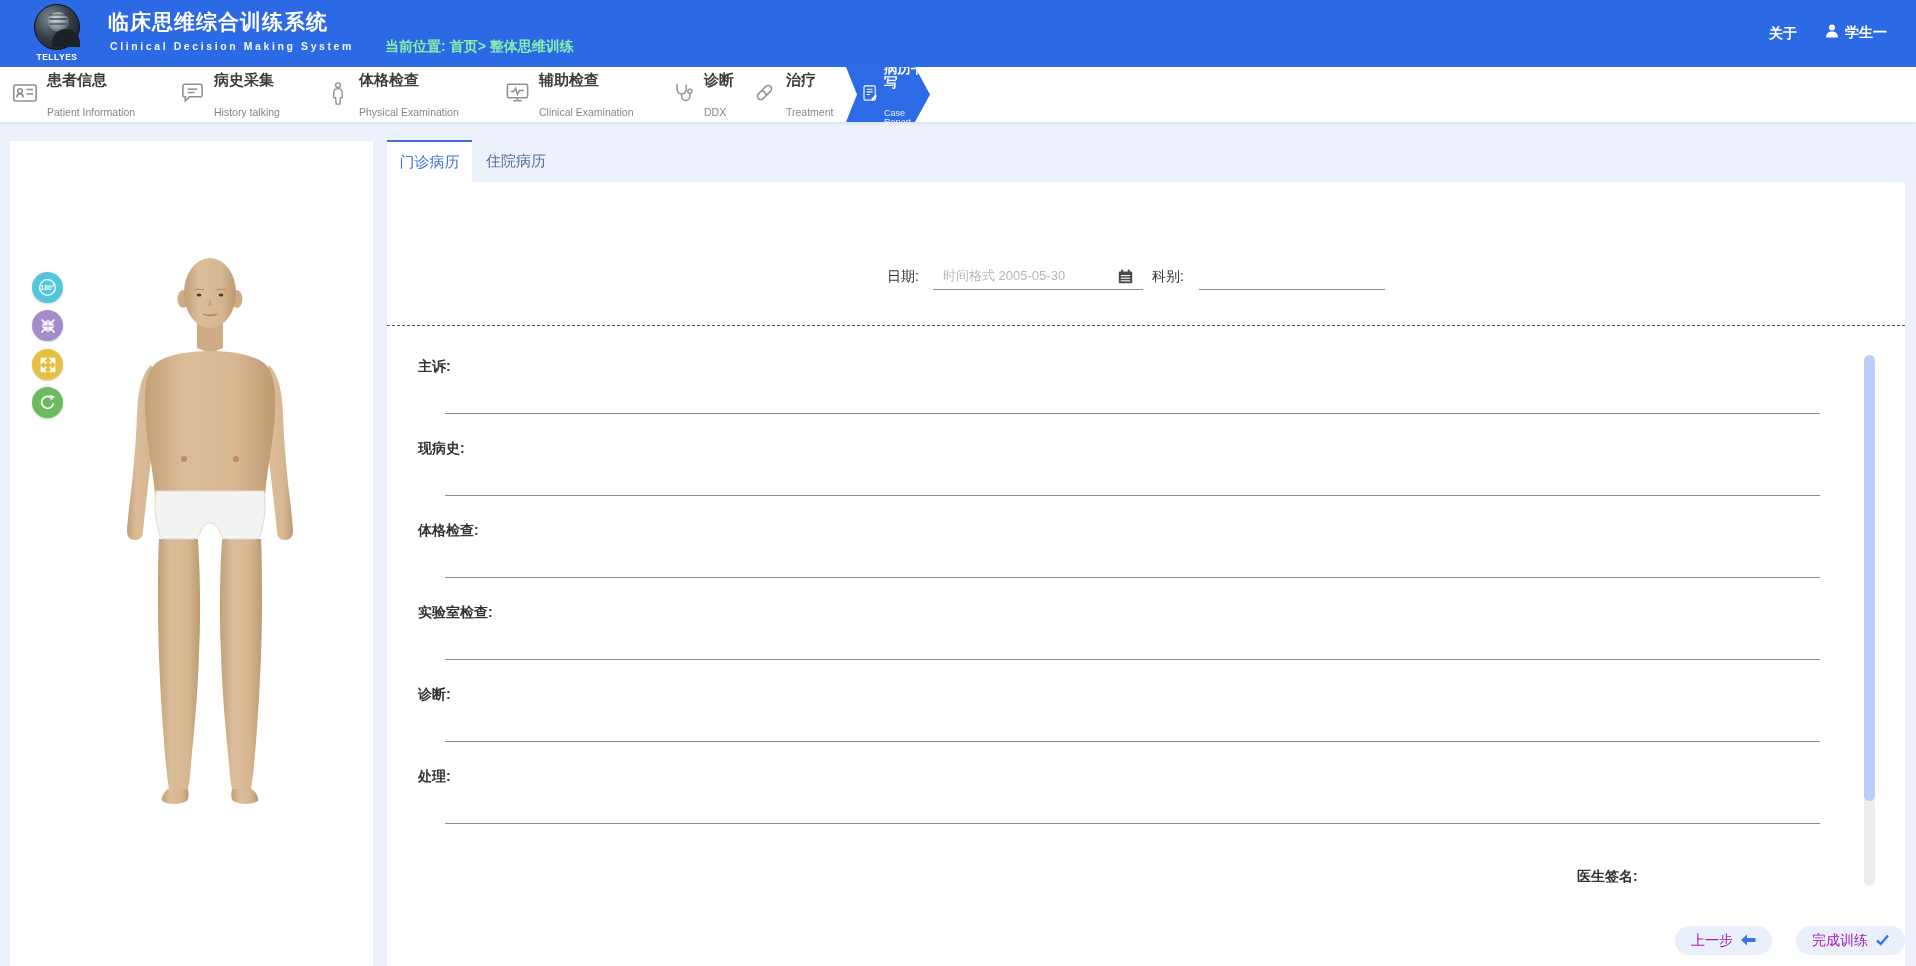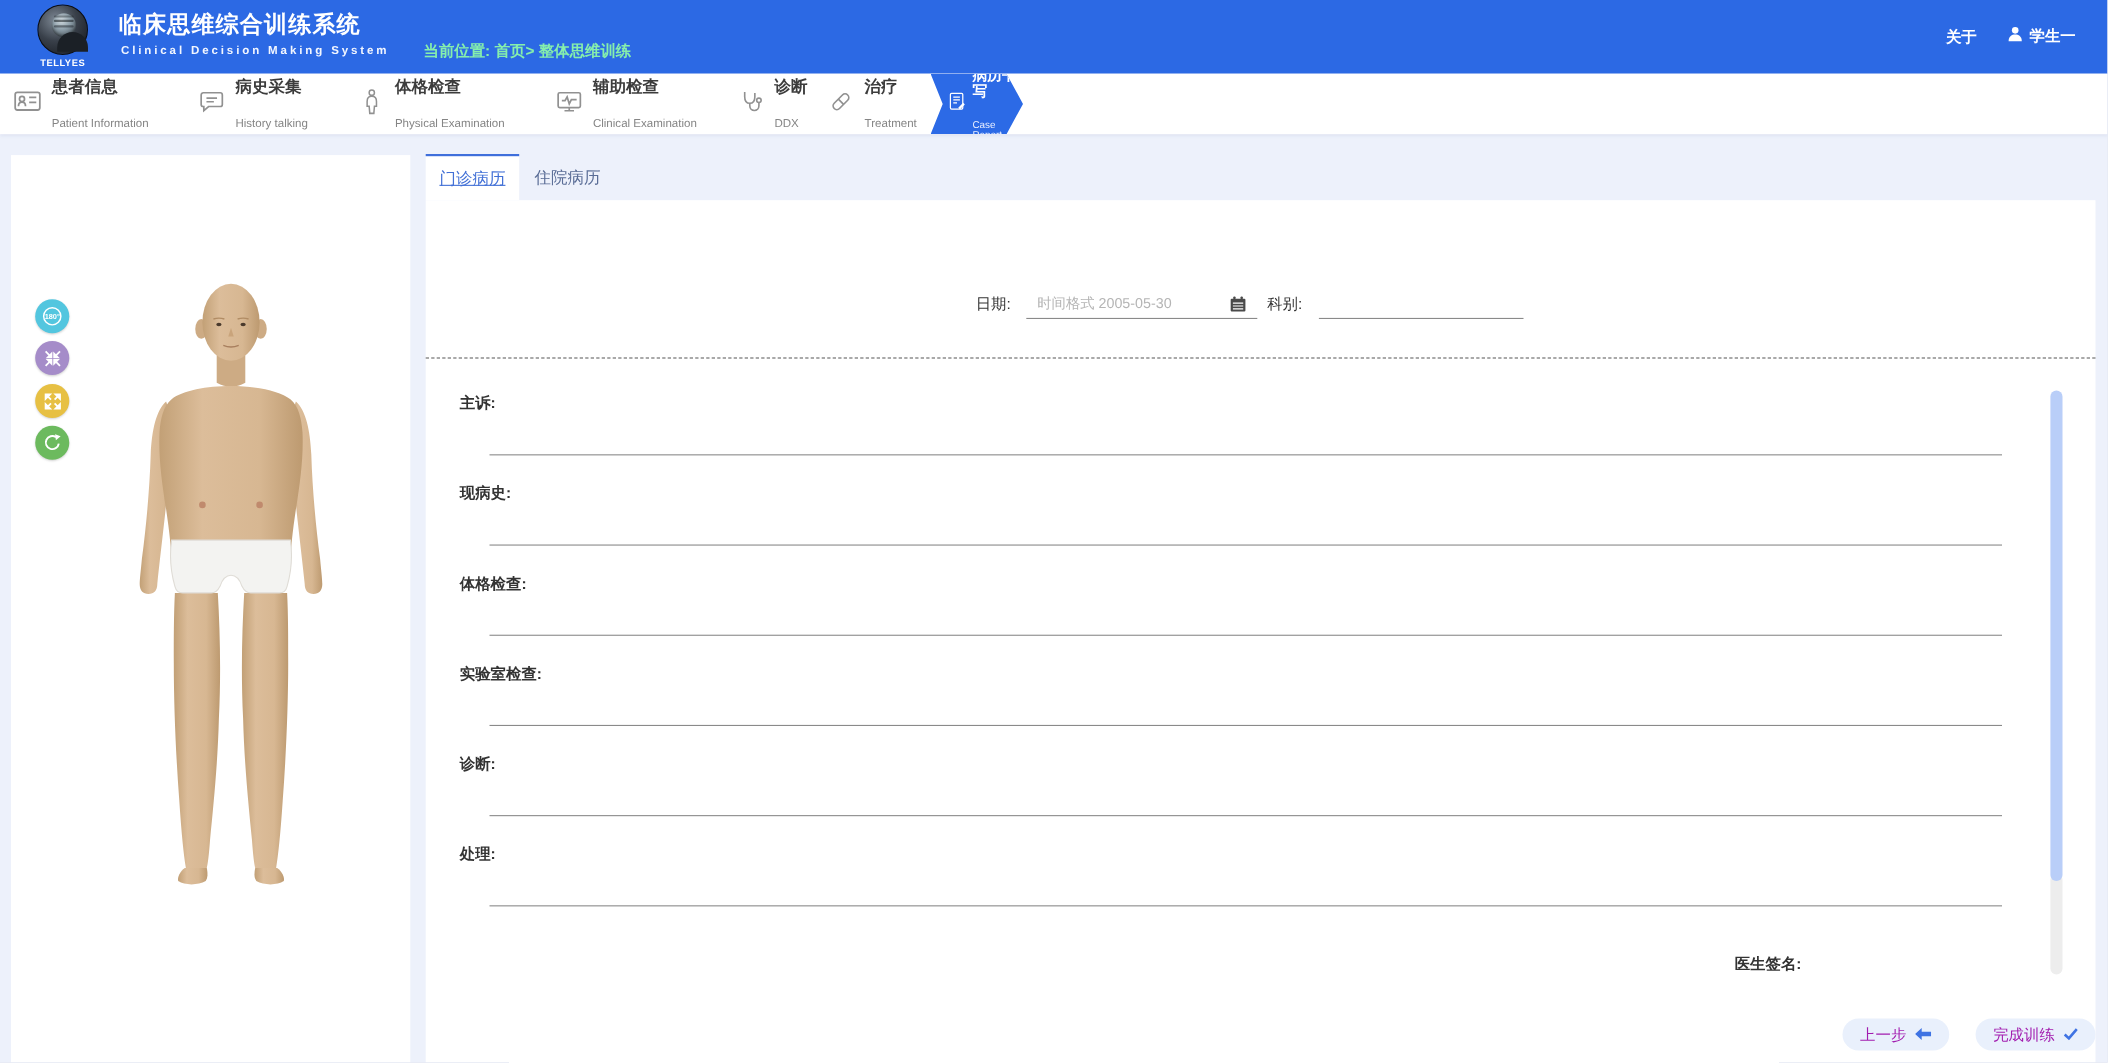--- a/index.html
+++ b/index.html
@@ -40,21 +40,21 @@
   
   .model-panel { position:absolute; left:10px; top:141px; width:363px; height:825px; background:#fff; }
   .tool-btn { position:absolute; left:22px; width:31px; height:31px; border-radius:50%; border:none; cursor:pointer;
     display:flex; align-items:center; justify-content:center; box-shadow:0 1px 2px rgba(0,0,0,.18); }
   .tool-btn svg { display:block; }
   .model-figure { position:absolute; left:40px; top:112px; cursor:grab; }
 
   
   .tab { position:absolute; top:140px; height:42px; display:flex; align-items:center; justify-content:center;
     font-size:15px; cursor:pointer; }
-  .tab.active { left:387px; width:85px; background:#ffffff; border-top:2px solid #3f6fdb; color:#4270d6;text-decoration:underline; }
+  .tab.active { left:387px; width:85px; background:#ffffff; border-top:2px solid #3f6fdb; color:#4270d6; }
   .tab.inactive { left:472px; width:88px; color:#5a6d96; }
 
   
   .content { position:absolute; left:387px; top:182px; width:1518px; height:784px; background:#ffffff; }
   .form-title { position:absolute; left:0; top:40px; width:100%; text-align:center; font-size:21px; letter-spacing:2px; color:#4a4a4a; }
   .hdr-label { position:absolute; top:86px; font-size:14px; font-weight:normal; color:#333; }
   .date-label { left:500px; }
   .dept-label { left:765px; }
   .uline-input { position:absolute; height:28px; border:none; border-bottom:1px solid #8a8a8a; background:transparent;
     font-size:13px; color:#333; outline:none; font-family:"Liberation Sans",sans-serif; }

